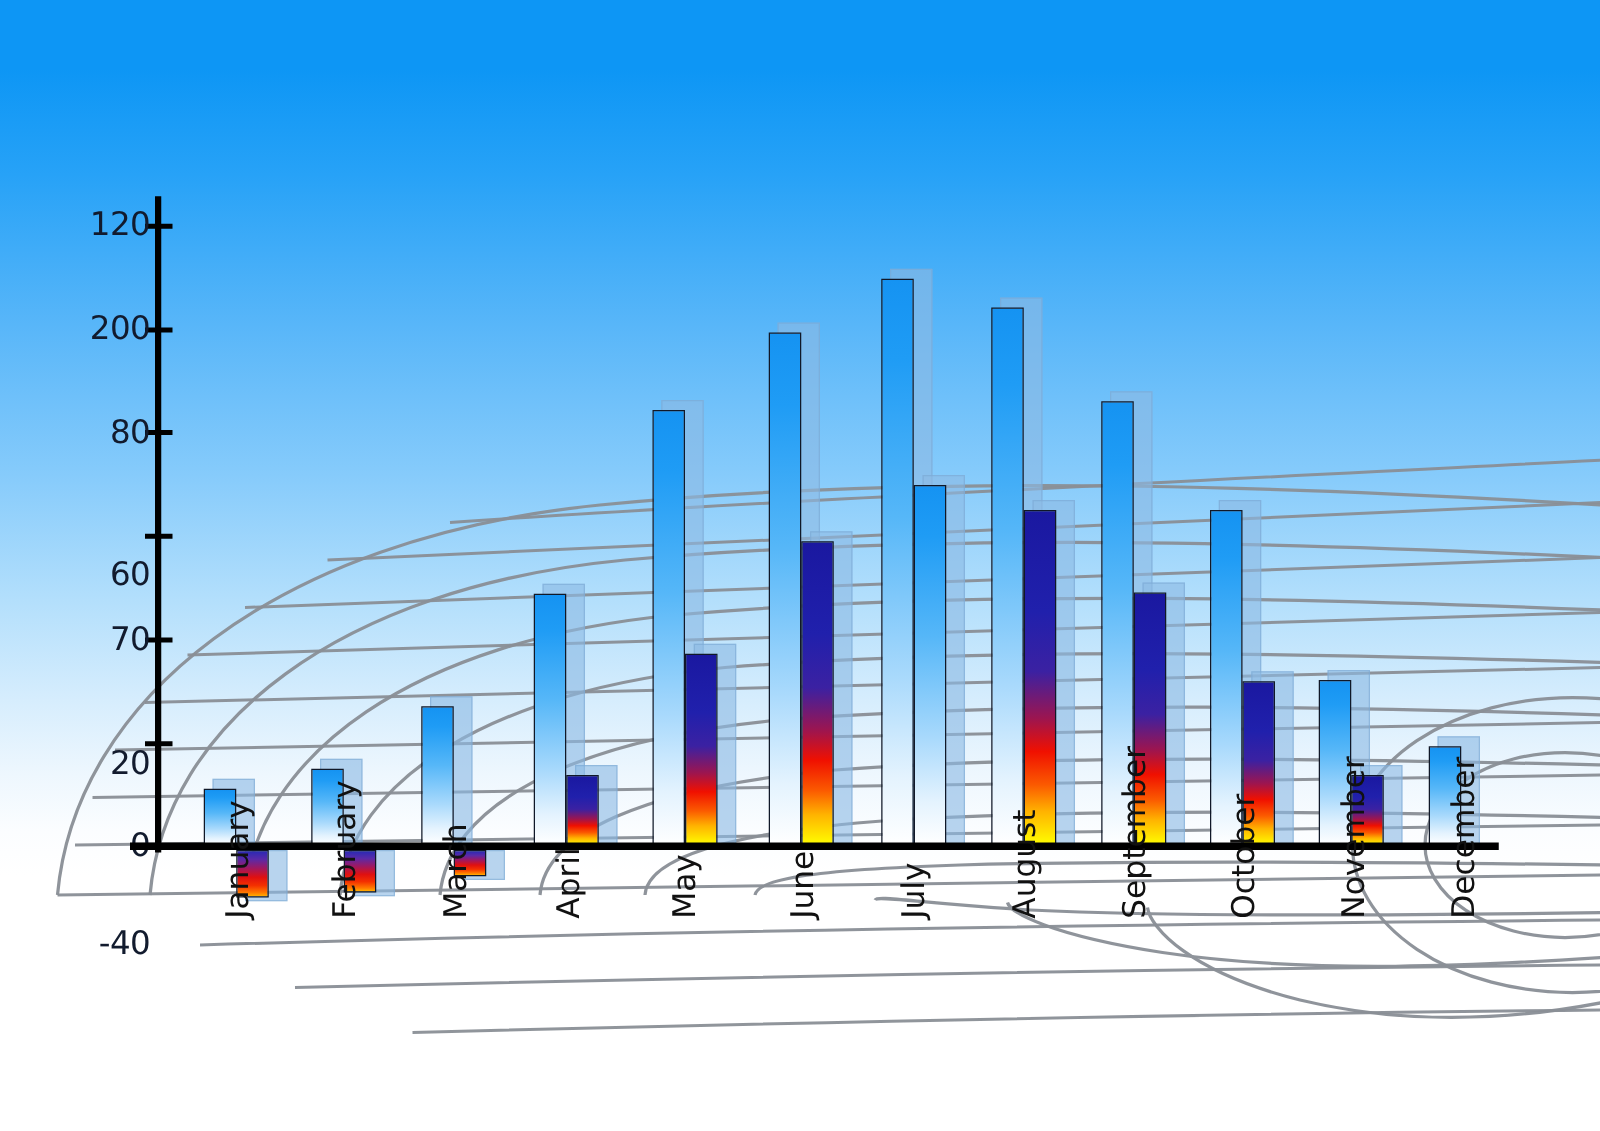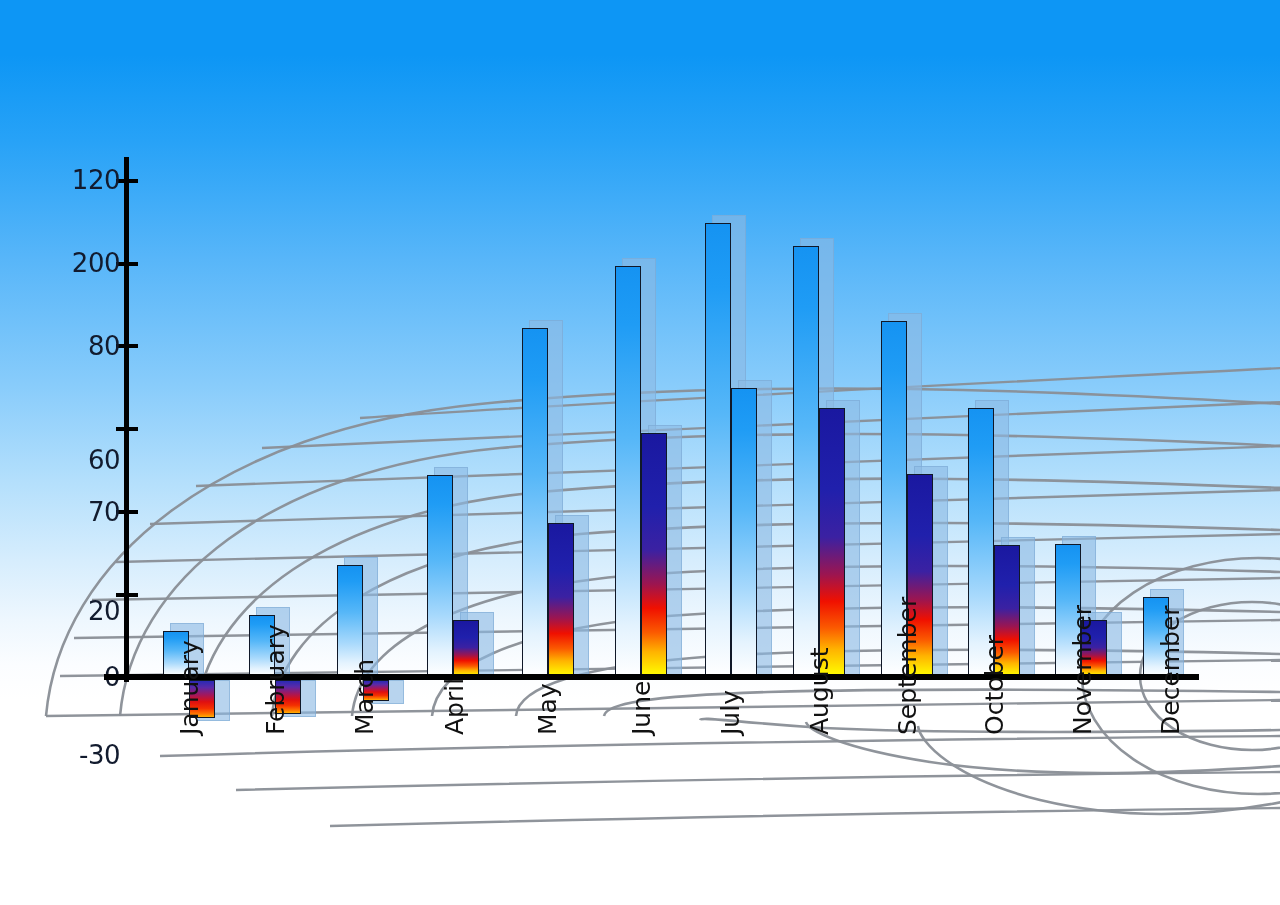--- a/index.html
+++ b/index.html
@@ -143,21 +143,21 @@
     <div class="ytick" style="top:510px;"></div>
     <div class="ytick" style="top:593px;"></div>
 
     <div class="ylabel" style="left:50px;  top:165px;">120</div>
     <div class="ylabel" style="left:50px;  top:248px;">200</div>
     <div class="ylabel" style="left:50px;  top:331px;">80</div>
     <div class="ylabel" style="left:50px;  top:414px;margin-top:31px;">60</div>
     <div class="ylabel" style="left:50px;  top:497px;">70</div>
     <div class="ylabel" style="left:50px;  top:580px;margin-top:16px;">20</div>
     <div class="ylabel" style="left:50px;  top:662px;">0</div>
-    <div class="ylabel" style="left:50px;  top:740px;">-30</div>
+    <div class="ylabel" style="left:50px;  top:740px;">-40</div>
 
     <div class="group">
       <div class="shadow" style="left:170px; top:623px; width:34px; height:54px;"></div>
       <div class="bar" style="left:163px; top:631px; width:26px; height:46px;">
           <div class="face fill-blue"></div>
         </div>
       <div class="shadow" style="left:196px; top:680px; width:34px; height:41px;"></div>
       <div class="bar" style="left:189px; top:680px; width:26px; height:38px;">
           <div class="face fill-neg"></div>
         </div>

